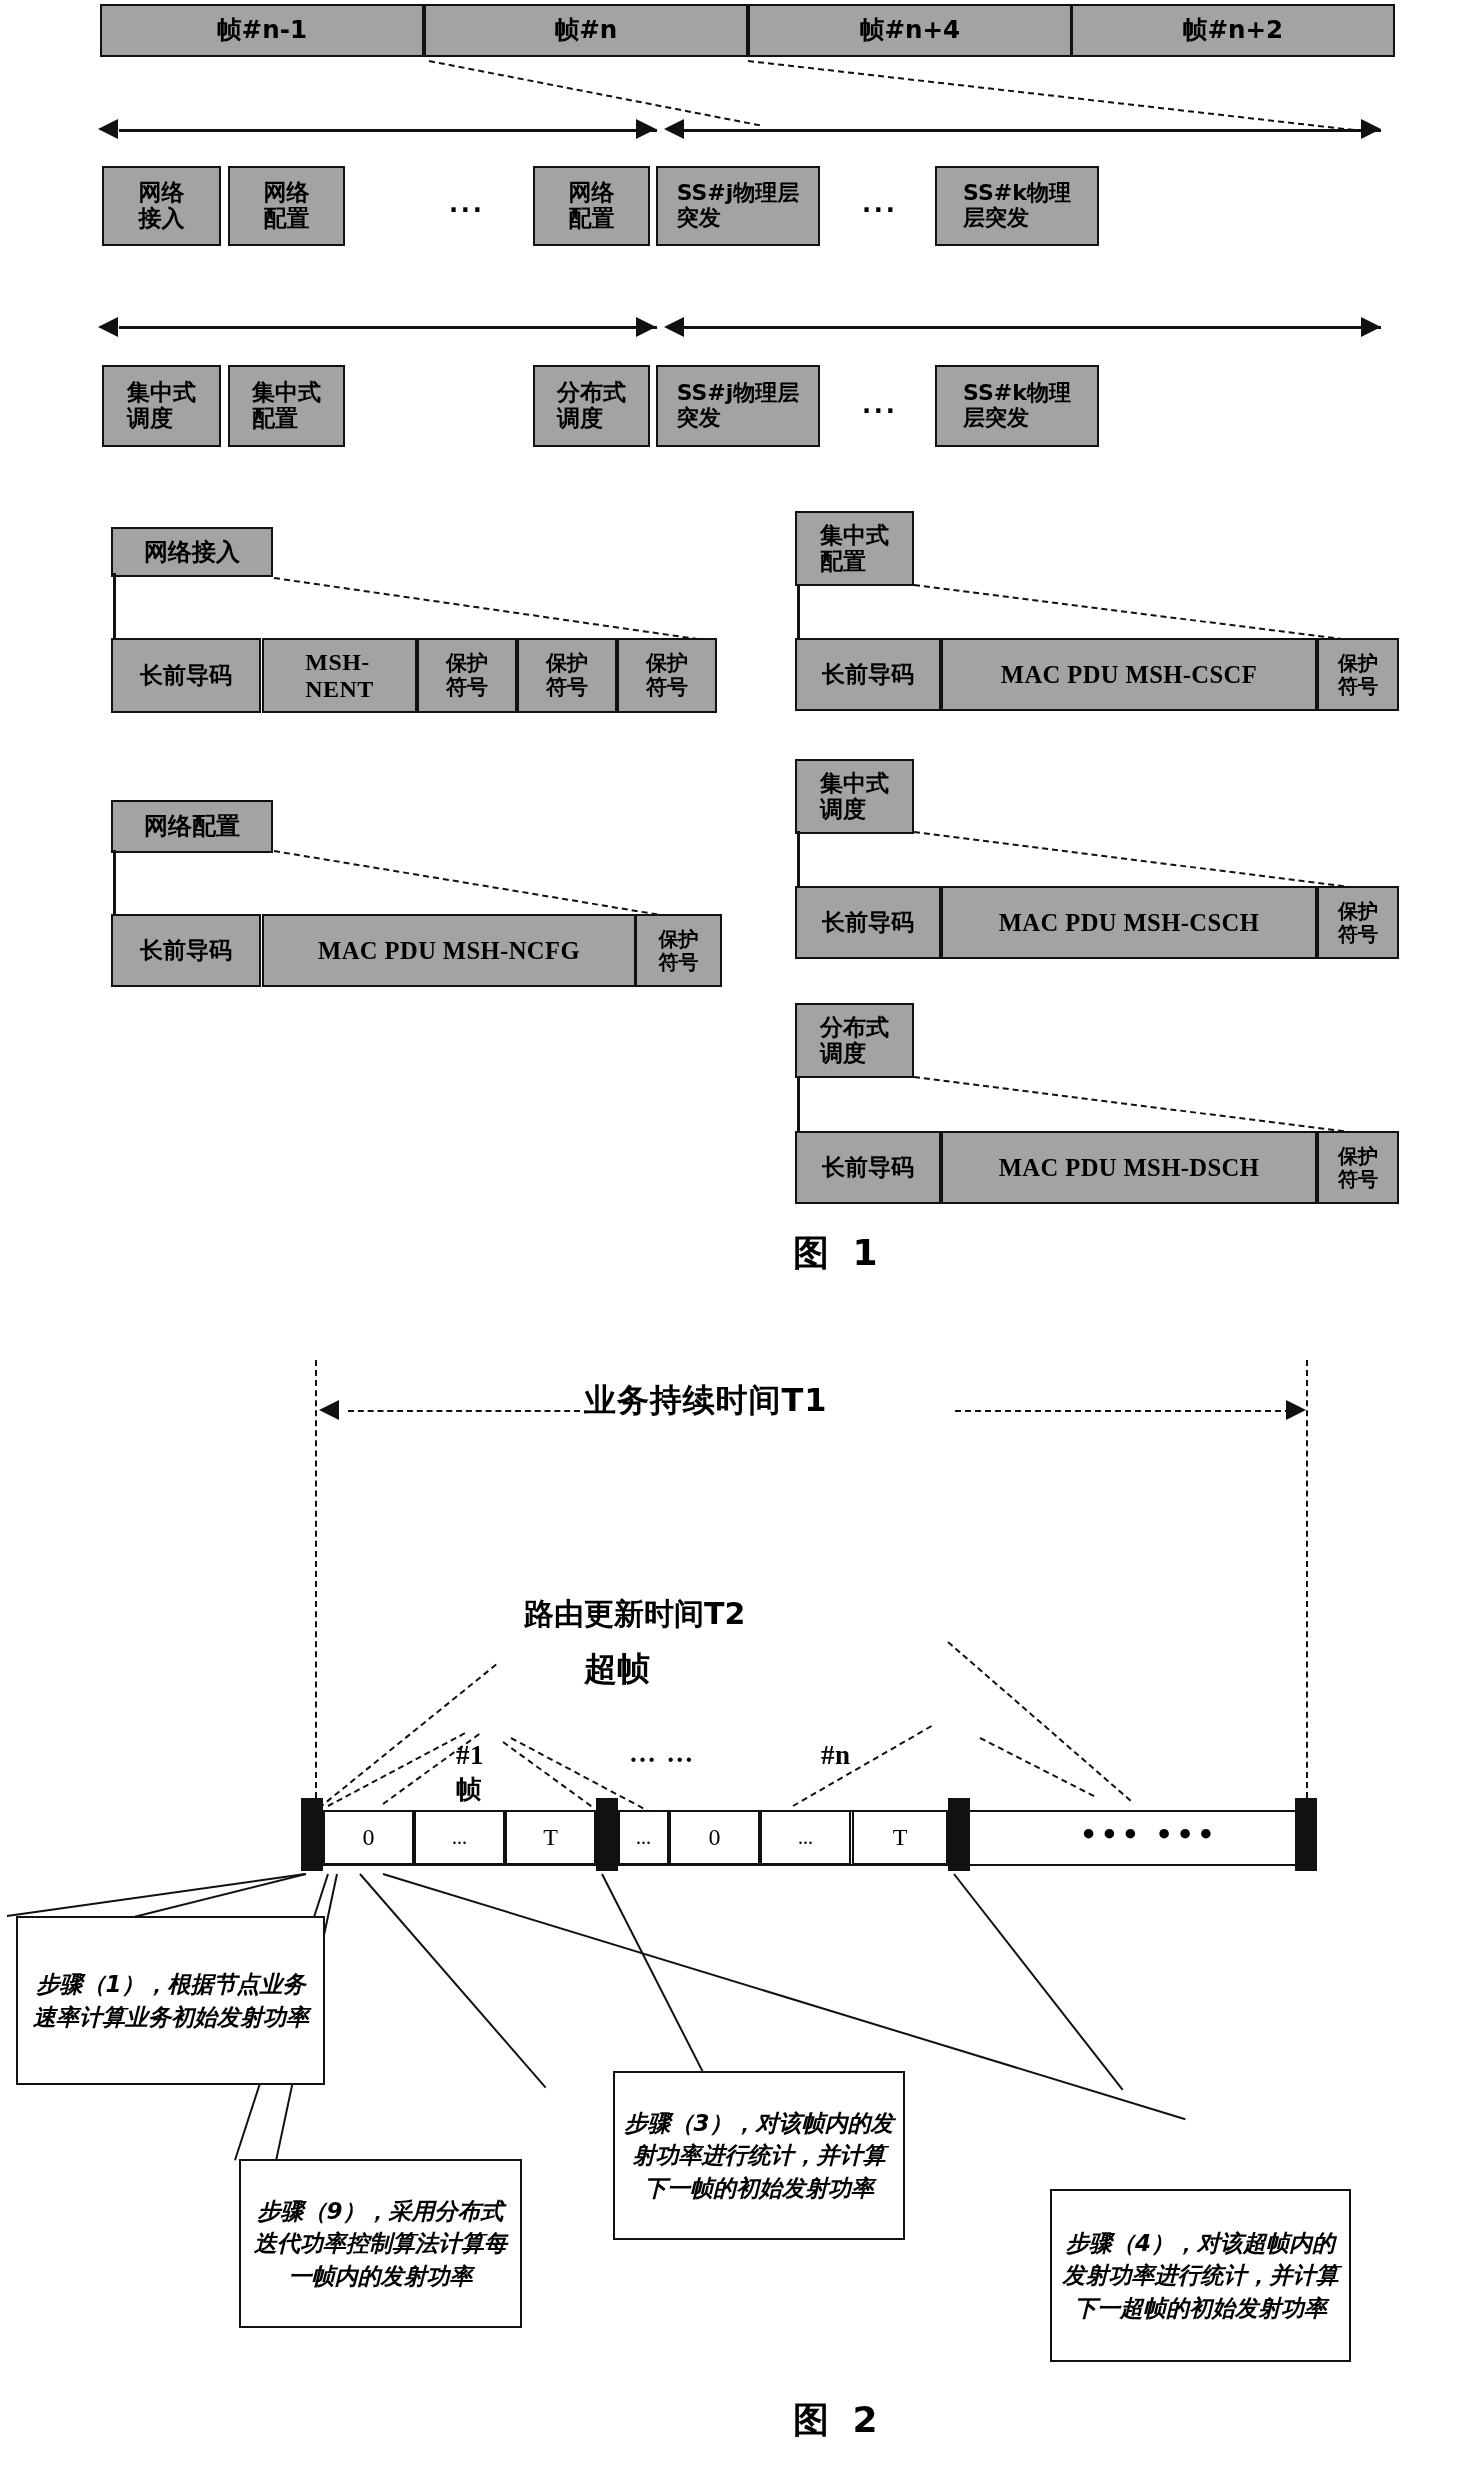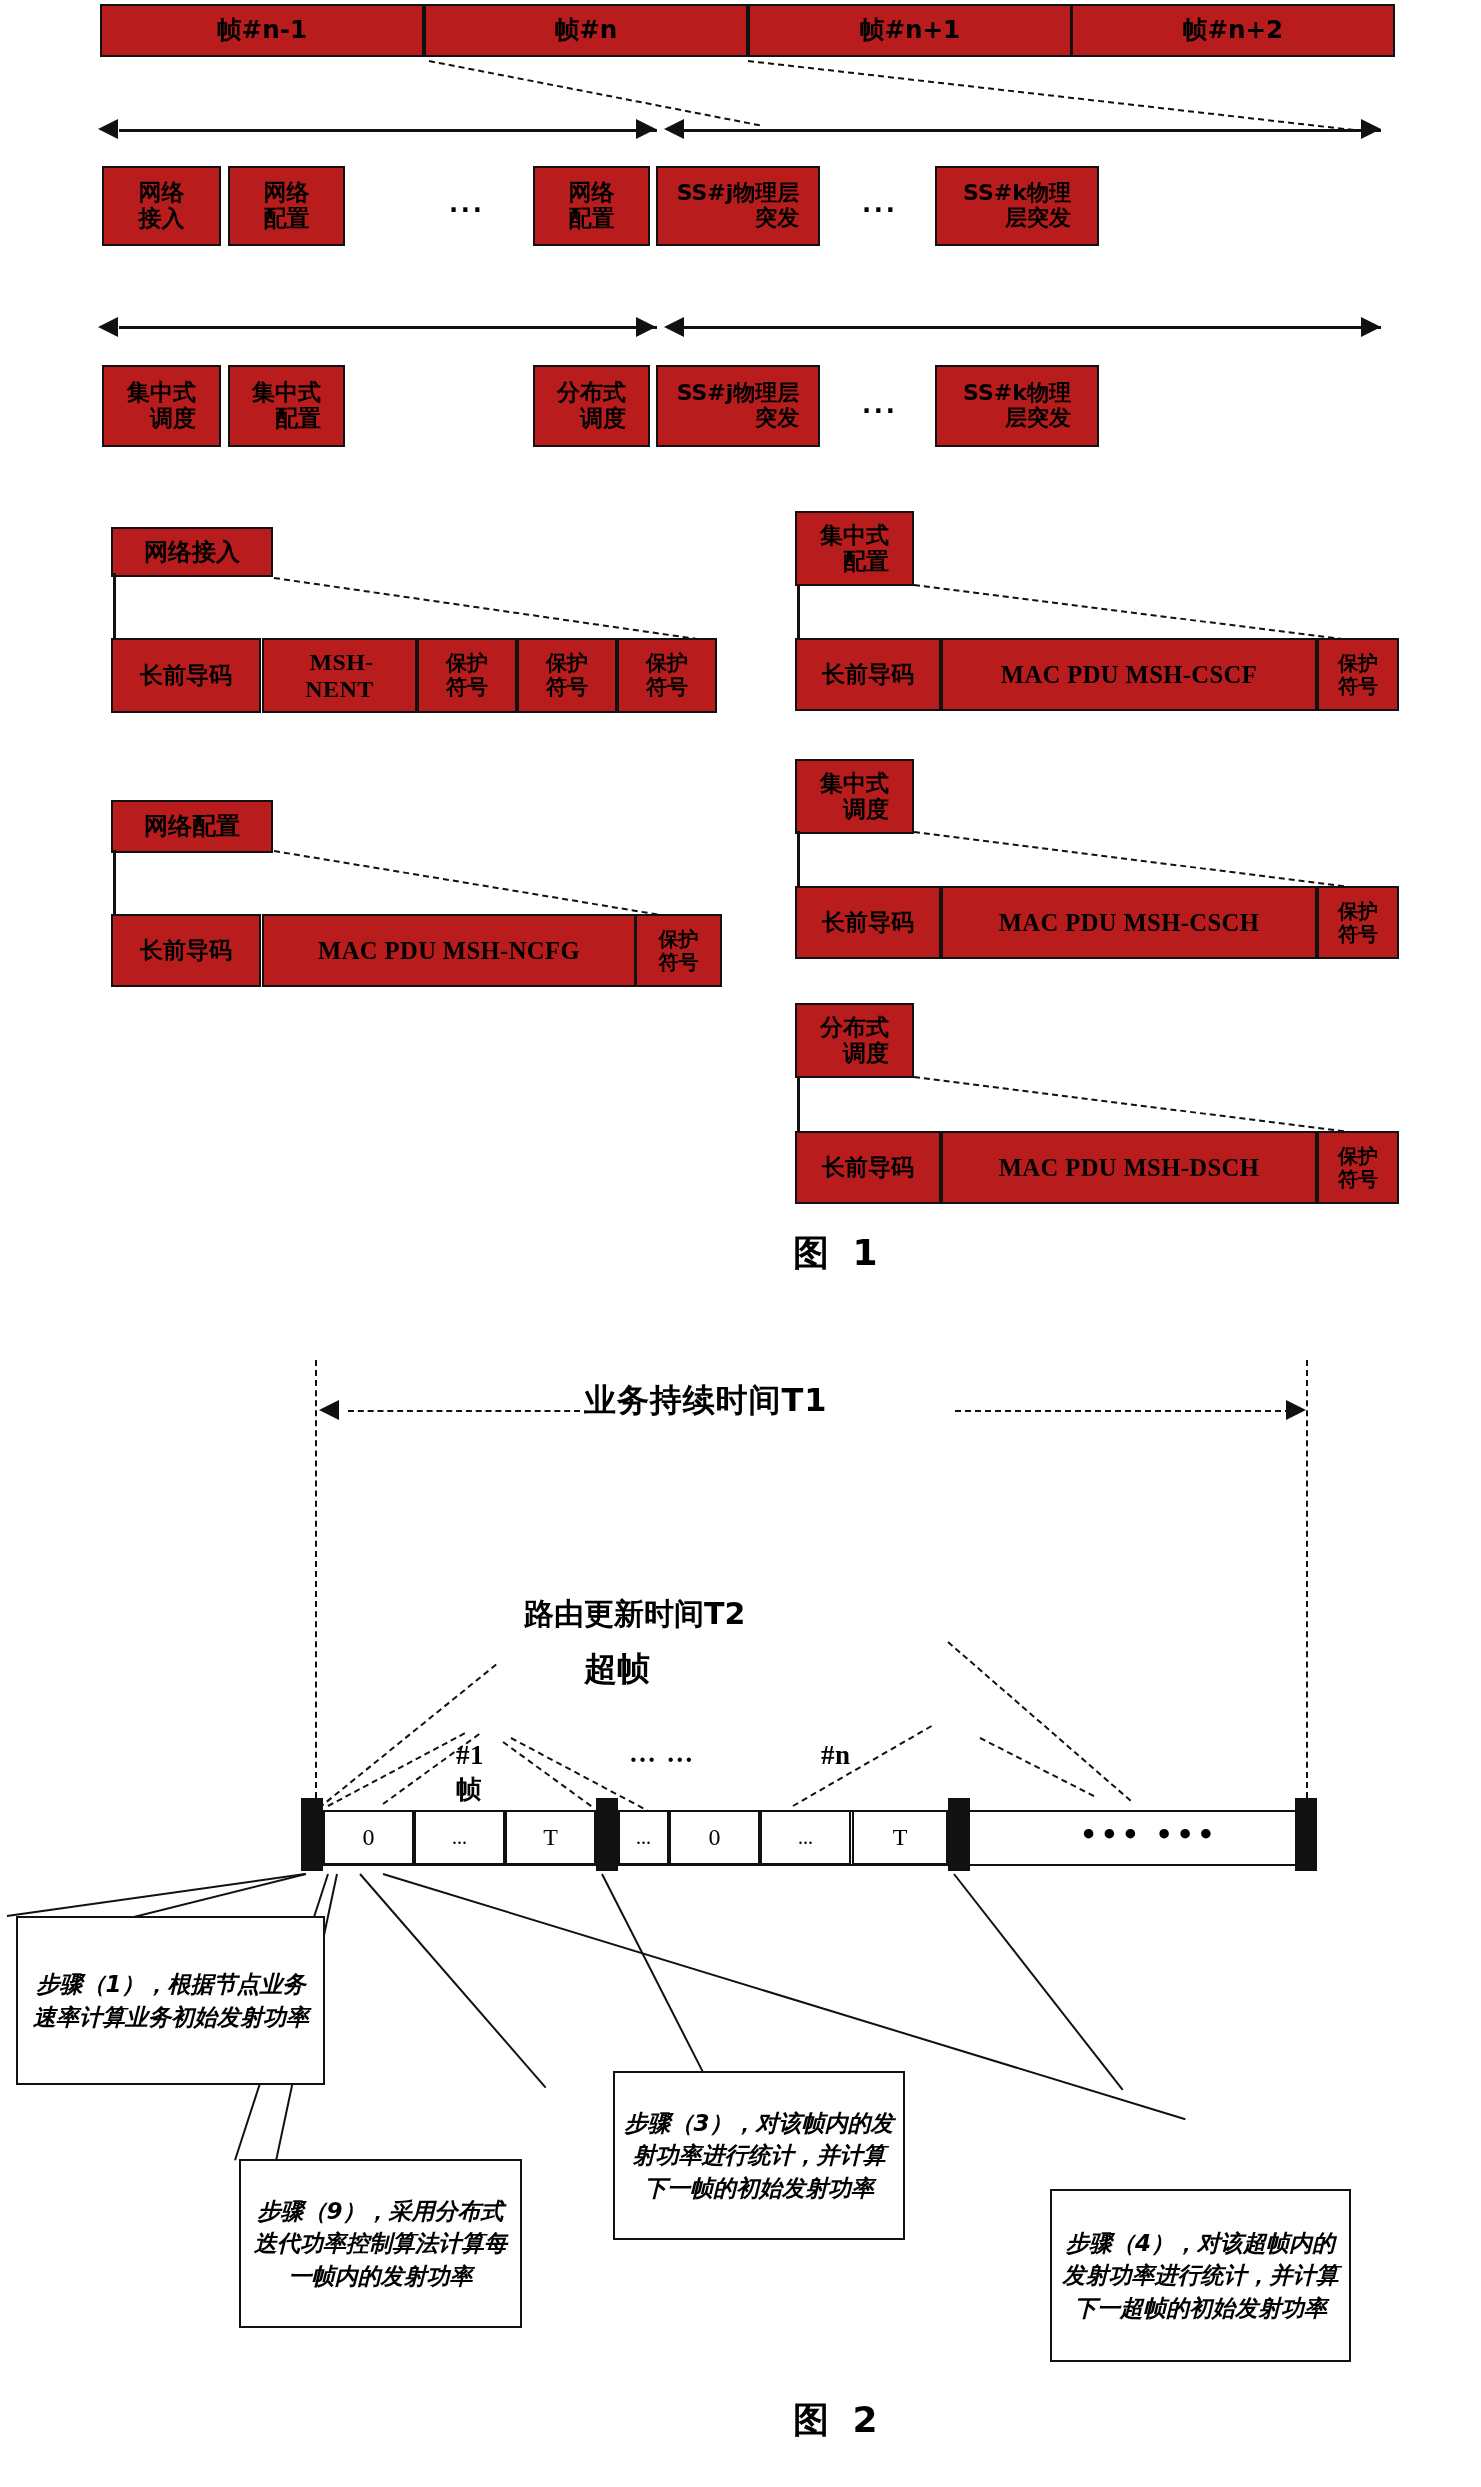--- a/index.html
+++ b/index.html
@@ -11,23 +11,23 @@
     color: #000;
     position: relative;
     overflow: hidden;
   }
   .page { position: relative; width: 1482px; height: 2487px; }
 
   
   .abs { position: absolute; box-sizing: border-box; }
   .box {
     position: absolute; box-sizing: border-box;
-    border: 2.3px solid #111; background: #b91c1c;
+    border: 2.3px solid #111; background: #a3a3a3;
     display: flex; align-items: center; justify-content: center;
-    text-align: right; line-height: 1.12;
+    text-align: left; line-height: 1.12;
     font-family: "Liberation Serif","DejaVu Serif",serif;
   }
   .cn { font-family: "DejaVu Sans","Liberation Sans",sans-serif; font-weight: 700; }
   .lat { font-family: "Liberation Serif","DejaVu Serif",serif; font-weight: 700; letter-spacing: 0.4px; }
 
   .hline { position: absolute; background: #111; height: 2.7px; }
   .vline { position: absolute; background: #111; width: 2.7px; }
 
   
   .arrowL, .arrowR {
@@ -70,21 +70,21 @@
 </style>
 </head>
 <body>
 
 <div class="page">
 
   <div>
 
     <div class="box cn" style="left:100px;top:3.6px;width:324px;height:53px;font-size:24.6px;">帧#n-1</div>
     <div class="box cn" style="left:424px;top:3.6px;width:324px;height:53px;font-size:24.6px;">帧#n</div>
-    <div class="box cn" style="left:748px;top:3.6px;width:324px;height:53px;font-size:24.6px;">帧#n+1</div>
+    <div class="box cn" style="left:748px;top:3.6px;width:324px;height:53px;font-size:24.6px;">帧#n+4</div>
     <div class="box cn" style="left:1071px;top:3.6px;width:324px;height:53px;font-size:24.6px;">帧#n+2</div>
 
     <div class="dashline" style="left:429px;top:60px;width:337px;transform:rotate(11deg);"></div>
     <div class="dashline" style="left:748px;top:60px;width:620px;transform:rotate(6.5deg);"></div>
 
     <div class="hline" style="left:119px;top:129px;width:538px;"></div>
     <div class="arrowL" style="left:98px;top:119px;"></div>
     <div class="arrowR" style="left:636px;top:119px;"></div>
 
     <div class="hline" style="left:684px;top:129px;width:697px;"></div>

